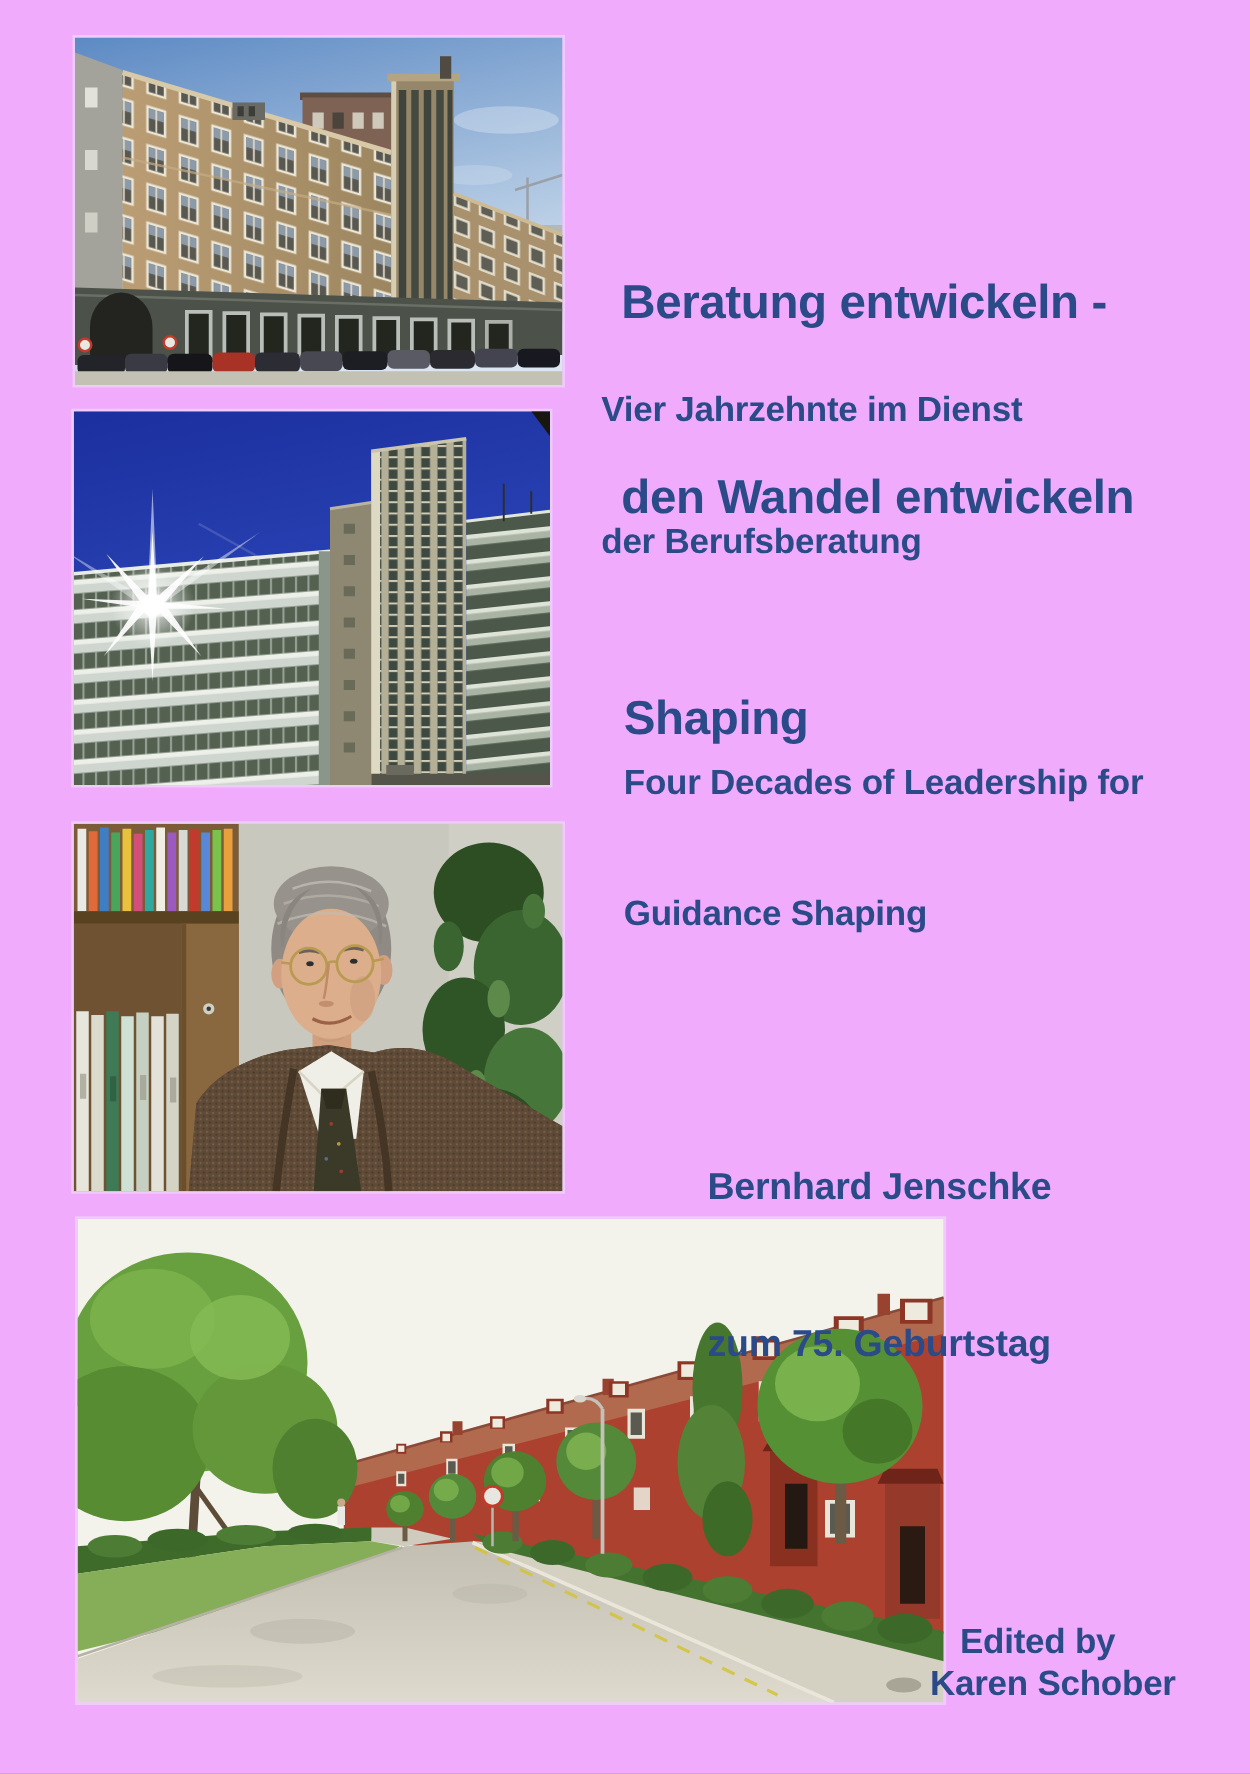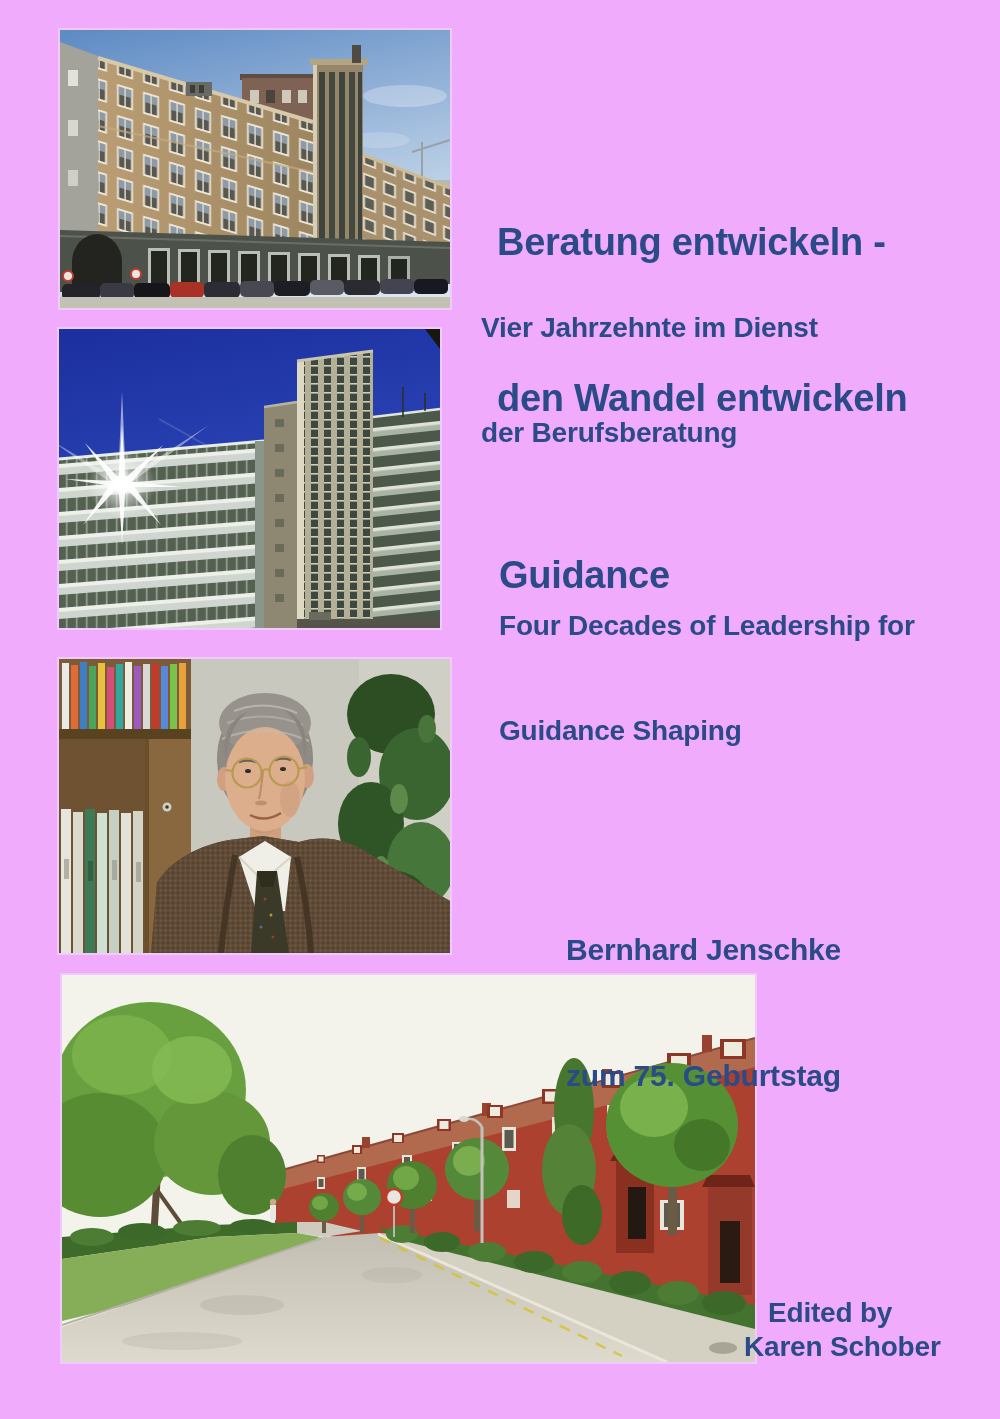--- a/index.html
+++ b/index.html
@@ -477,21 +477,21 @@
     <div>Beratung entwickeln -</div>
     <div>den Wandel entwickeln</div>
   </div>
 
   <div class="txt subtitle" style="left:481px; top:240px;">
     <div>Vier Jahrzehnte im Dienst</div>
     <div>der Berufsberatung</div>
   </div>
 
   <div class="txt title" style="left:499px; top:445px;">
-    <div>Guidance</div>
+    <div>Shaping</div>
   </div>
 
   <div class="txt subtitle" style="left:499px; top:538px;">
     <div>Four Decades of Leadership for</div>
     <div>Guidance Shaping</div>
   </div>
 
   <div class="txt dedication" style="left:518px; top:845px;margin-left:48px;">
     <div>Bernhard Jenschke</div>
     <div>zum 75. Geburtstag</div>

